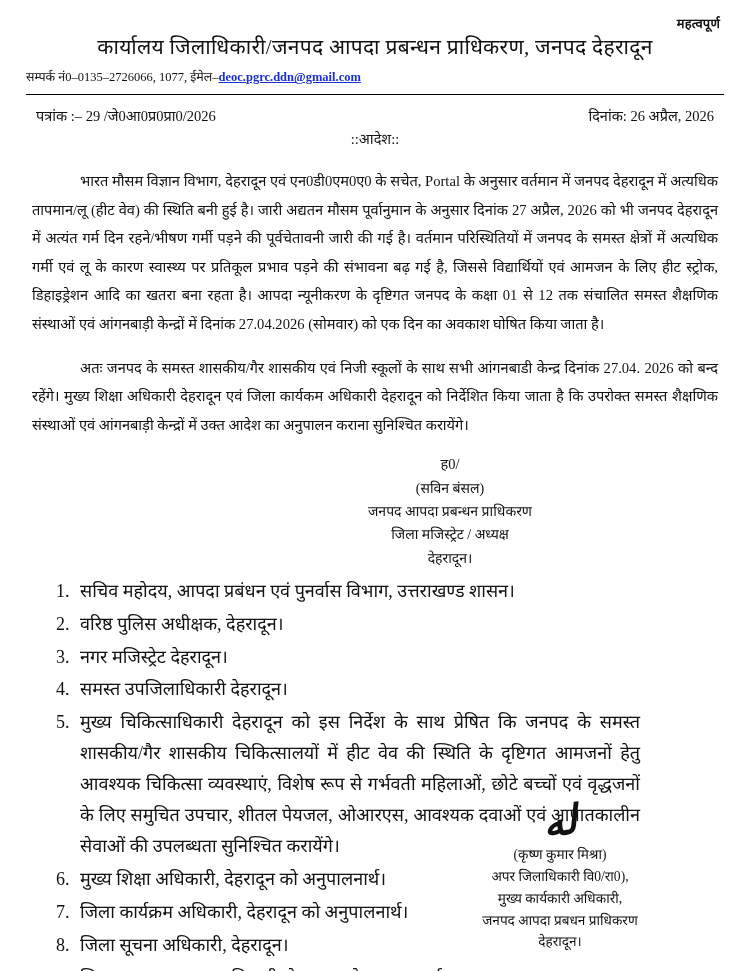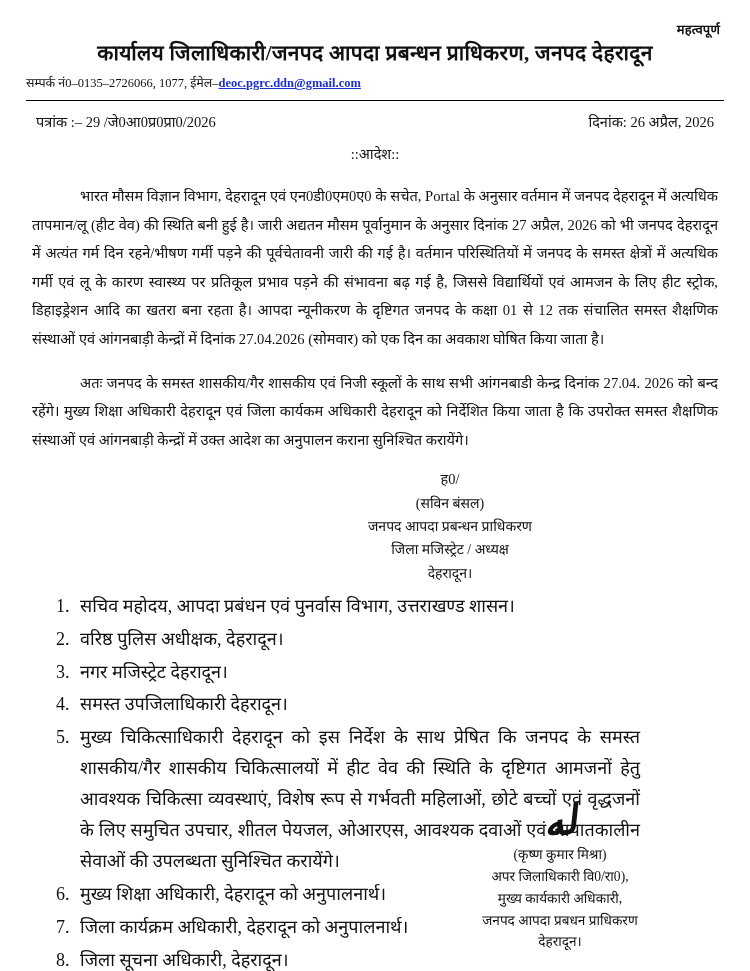--- a/index.html
+++ b/index.html
@@ -13,33 +13,33 @@
     font-family: "Liberation Serif", serif;
     color: #111111;
     position: relative;
     overflow: hidden;
   }
   .page {
     width: 750px;
     height: 971px;
     position: relative;
     box-sizing: border-box;
-    padding: 20px 26px 10px 26px;
+    padding: 14px 26px 10px 26px;
   }
   .top-right-note {
     text-align: right;
     font-size: 13px;
     font-weight: bold;
     margin: 0 4px 2px 0;
     letter-spacing: .2px;
   }
   .org-title {
     text-align: center;
     font-size: 21px;
-    font-weight: bold;
+    font-weight: normal;
     letter-spacing: .3px;
     line-height: 1.25;
     margin-top: 0;
   }
   .contact-line {
     font-size: 12.5px;
     margin-top: 8px;
     color: #111;
   }
   .contact-line .email-label { color: #111; }
@@ -57,21 +57,21 @@
     display: flex;
     justify-content: space-between;
     font-size: 14.5px;
     margin-top: 10px;
     padding: 0 10px;
     gap: 40px;
   }
   .order-heading {
     text-align: center;
     font-size: 14.5px;
-    margin-top: 12px;
+    margin-top: 3px;
     margin-bottom: 4px;
   }
   .body-para {
     font-size: 14.6px;
     line-height: 1.95;
     text-align: justify;
     text-justify: inter-word;
     margin: 19px 6px 0 6px;
     text-indent: 48px;
   }

